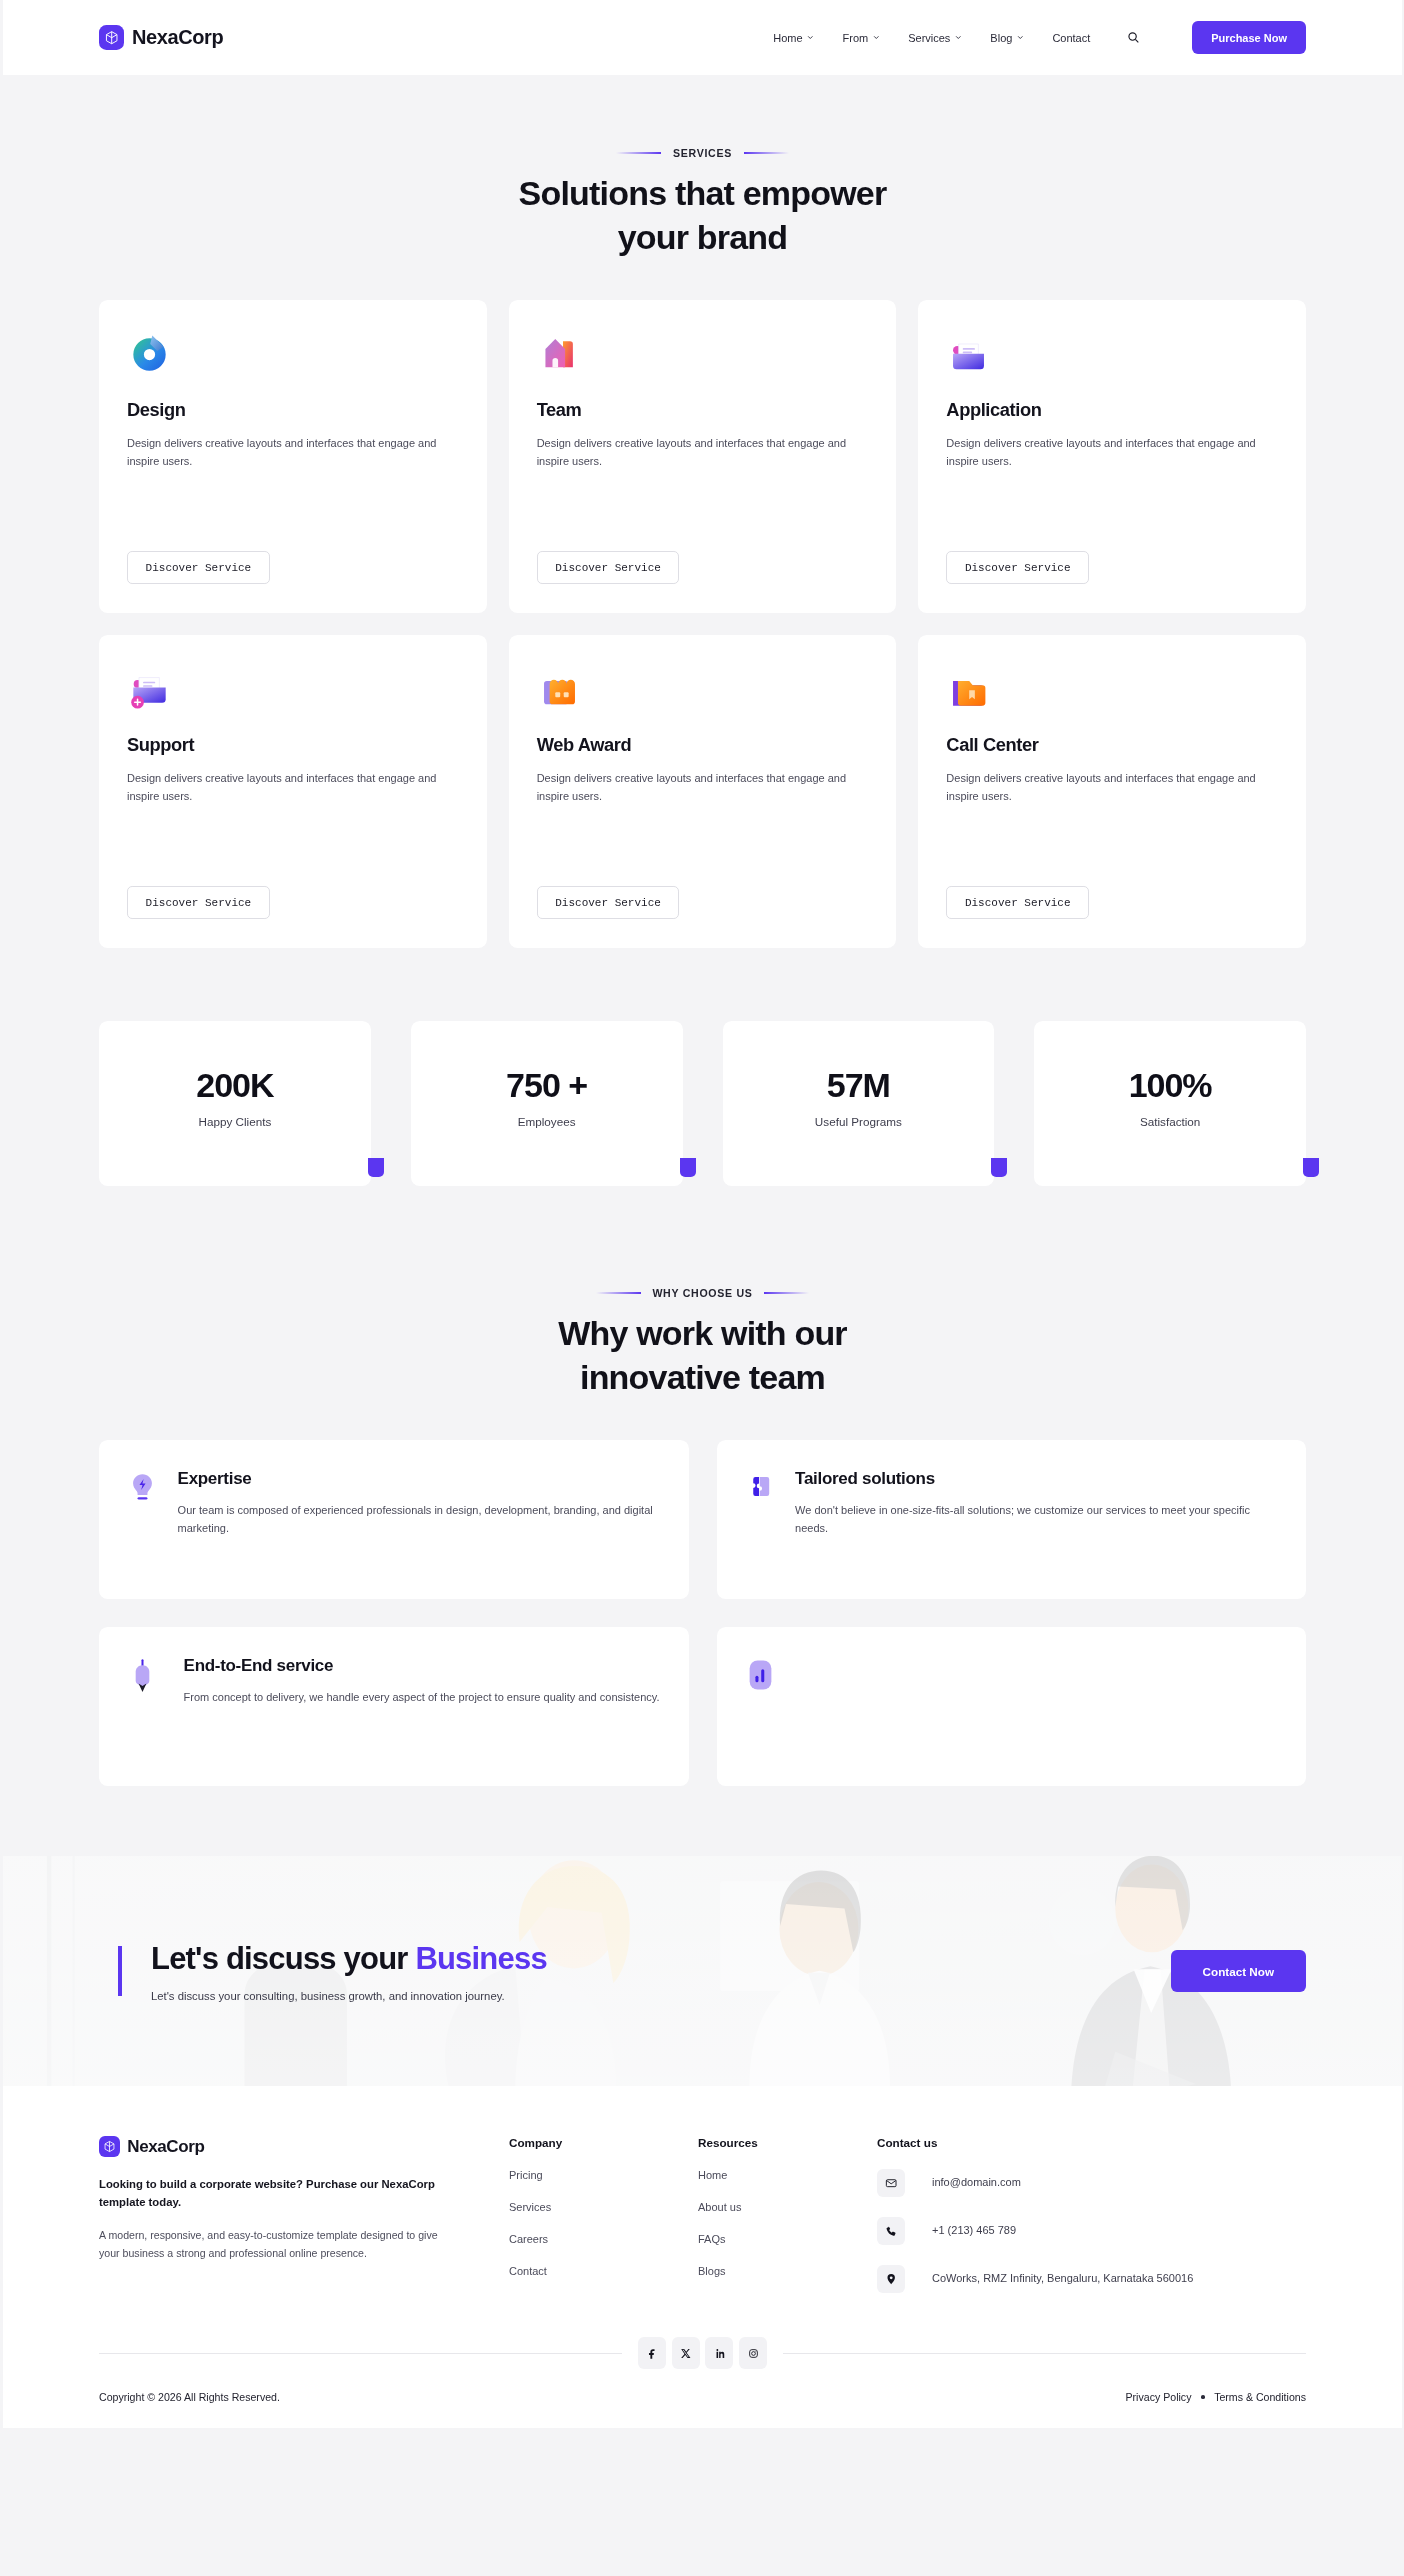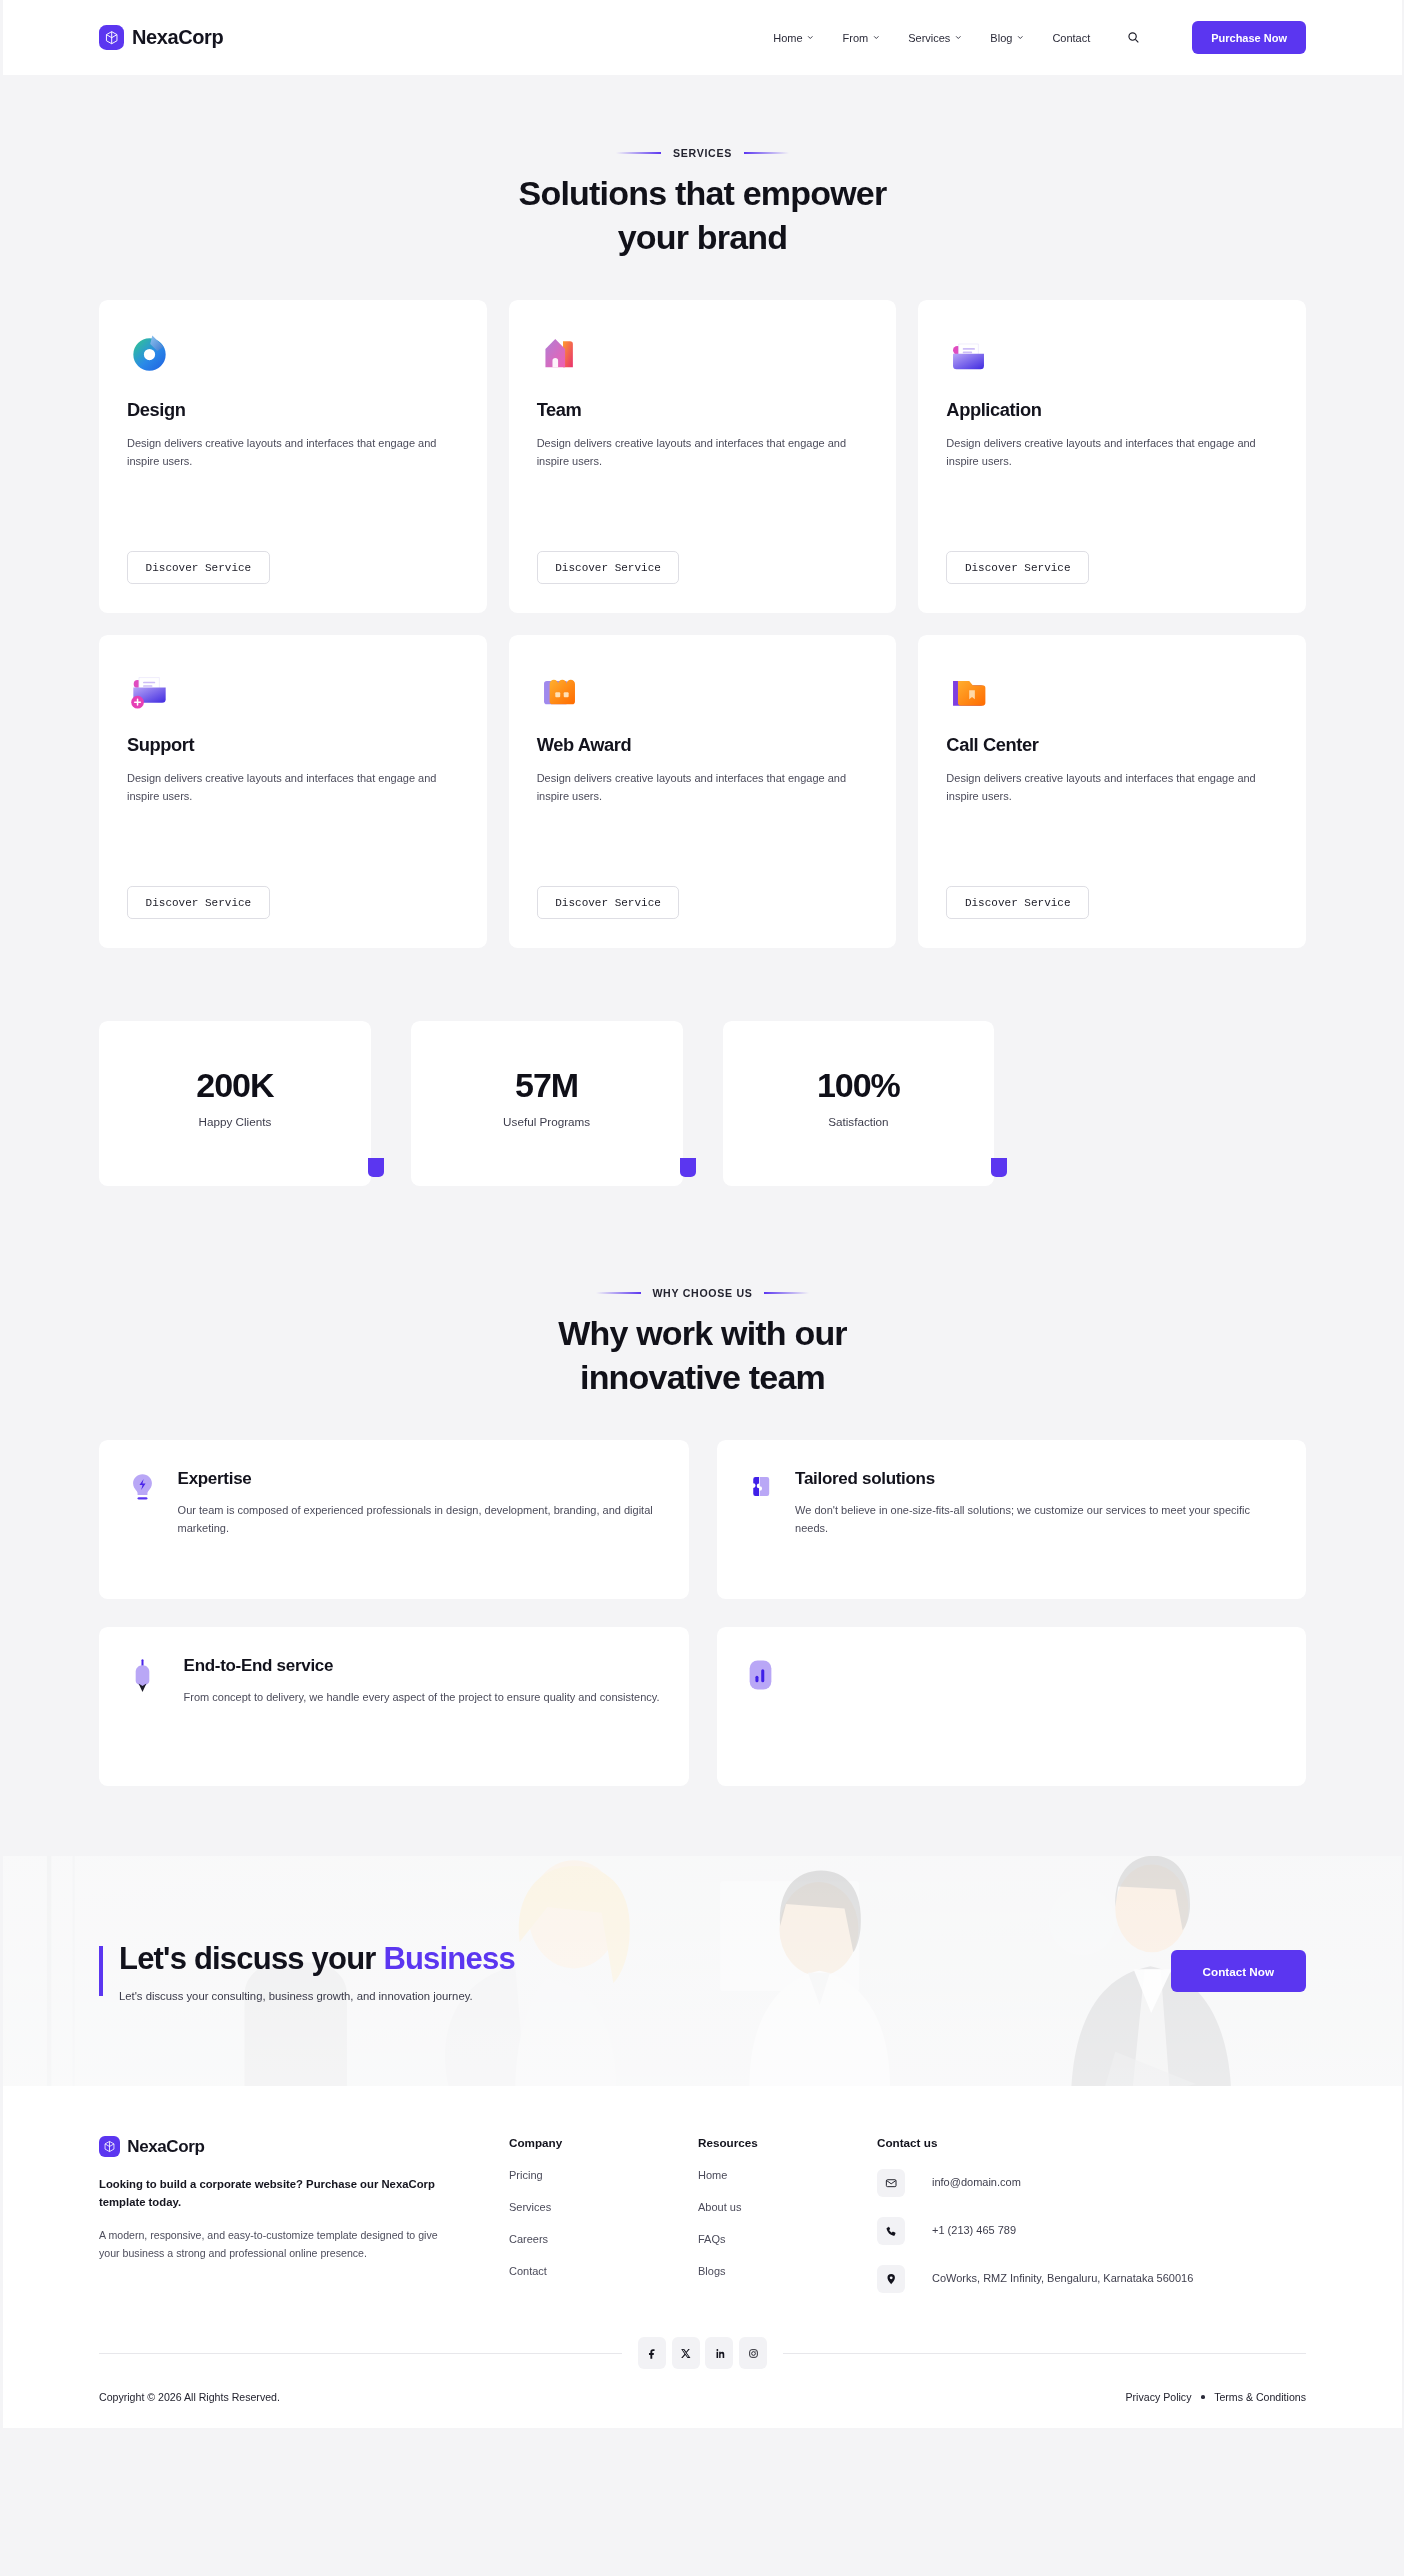--- a/index.html
+++ b/index.html
@@ -113,21 +113,21 @@
   
   .cta {
     position:relative; height:230px; overflow:hidden;
     background:#efeef0;
   }
   .cta-bg { position:absolute; inset:0; }
   .cta-inner {
     position:relative; width:1207px; margin:0 auto; height:100%;
     display:flex; align-items:center; justify-content:space-between;
   }
-  .cta-left { padding-left:20px; position:relative; }
+  .cta-left { padding-left:33px; position:relative;margin-left:19px; }
   .cta-bar {
     position:absolute; left:0; top:5.9px; bottom:5.9px; width:3.7px; background:#5b36f0;
   }
   .cta-title { font-size:31px; font-weight:700; letter-spacing:-0.8px; color:#12121c; }
   .cta-title .hl { color:#5b36f0; }
   .cta-sub { margin-top:13px; font-size:11.3px; color:#3a3a49; }
   .btn-contact {
     background:#5b36f0; color:#fff; border:none; cursor:pointer;
     font-size:11.7px; font-weight:600; padding:14.6px 32px; border-radius:5.9px;
     font-family:inherit;
@@ -379,20 +379,25 @@
           <div class="svc-title">Call Center</div>
           <div class="svc-desc">Design delivers creative layouts and interfaces that engage and inspire users.</div>
           <button class="btn-outline">Discover Service</button>
         </div>
       </div>
 
       <div class="stats">
         <div class="stat-card">
           <div class="stat-num">200K</div>
           <div class="stat-label">Happy Clients</div>
+          <span class="stat-accent"></span>
+        </div>
+        <div class="stat-card">
+          <div class="stat-num">750 +</div>
+          <div class="stat-label">Employees</div>
           <span class="stat-accent"></span>
         </div>
         <div class="stat-card">
           <div class="stat-num">57M</div>
           <div class="stat-label">Useful Programs</div>
           <span class="stat-accent"></span>
         </div>
         <div class="stat-card">
           <div class="stat-num">100%</div>
           <div class="stat-label">Satisfaction</div>

